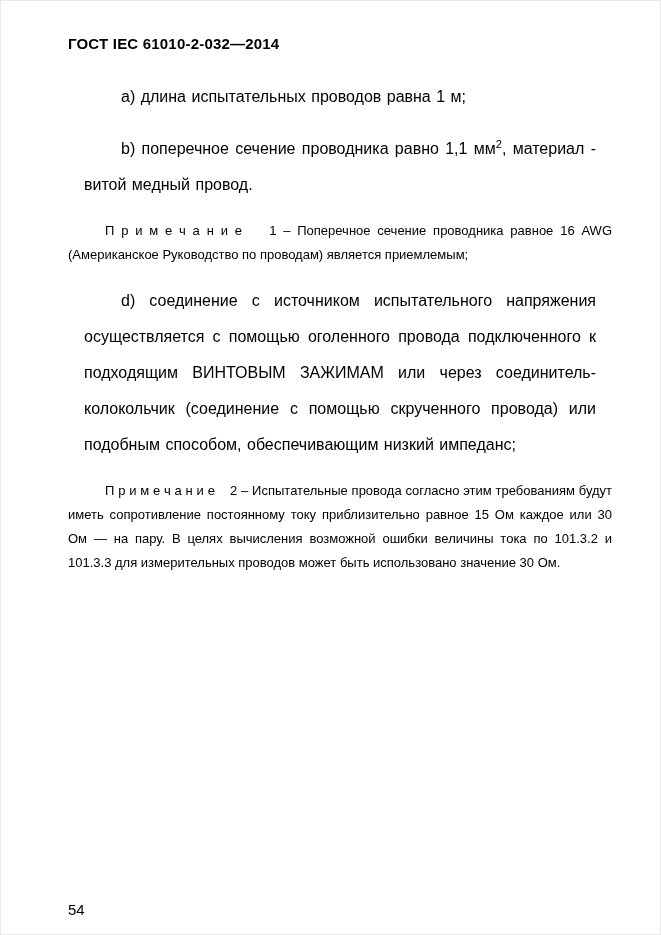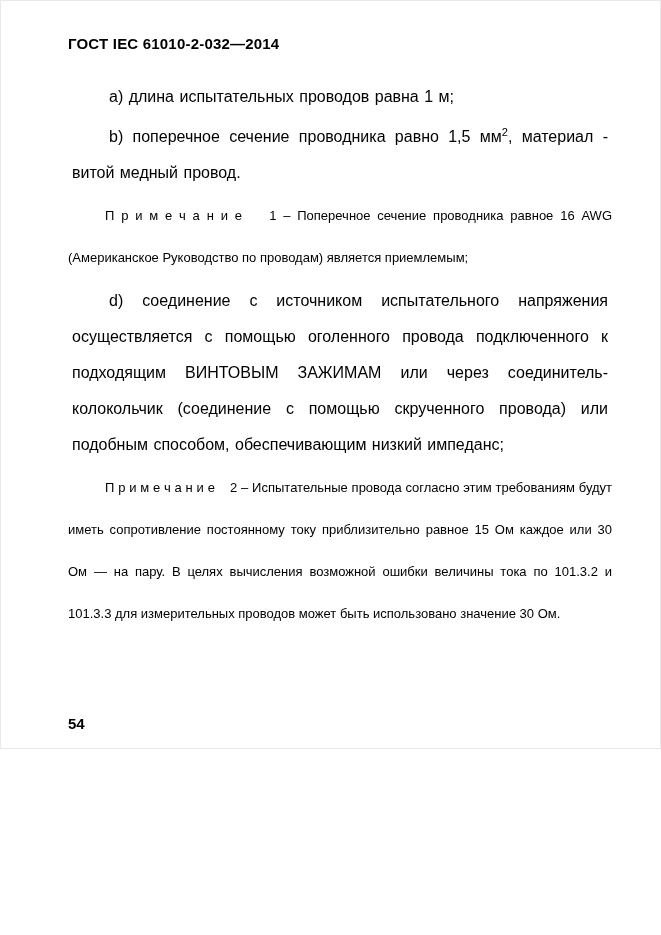--- a/index.html
+++ b/index.html
@@ -3,80 +3,80 @@
   <meta charset="utf-8">
   <style>
     html, body {
       margin: 0;
       padding: 0;
       background: #ffffff;
     }
     .page {
       position: relative;
       width: 661px;
-      height: 749px;
+      height: 935px;
       box-sizing: border-box;
       background: #ffffff;
       border: 1px solid #e9e9e9;
       padding: 34px 48px 0 67px;
       font-family: "Liberation Sans", sans-serif;
       color: #000000;
       overflow: hidden;
     }
     .doc-header {
       font-size: 15px;
       font-weight: bold;
       line-height: 18px;
       margin: 0 0 26px 0;
       letter-spacing: 0.2px;
     }
     .para {
-      margin: 4px;
+      margin: 16px;
       font-size: 16px;
       line-height: 36px;
       text-align: justify;
       text-indent: 37px;
       word-spacing: 1px;
     }
     .note {
       margin: 2px 0 2px 0;
       font-size: 13px;
-      line-height: 42px;
+      line-height: 24px;
       text-align: justify;
       text-indent: 37px;
     }
     .closing {
       margin-top: 4px;
     }
     .term-large {
       font-size: 18.5px;
     }
     sup.sup2 {
       font-size: 11px;
       line-height: 0;
       vertical-align: super;
     }
     .page-number {
       position: absolute;
       left: 67px;
       bottom: 16px;
       font-size: 15px;
-      font-weight: bold;
+      font-weight: normal;
     }
   </style>
 </head>
 <body>
 
 <div class="page">
 
   <div class="doc-header">ГОСТ IEC 61010-2-032—2014</div>
 
   <p class="para">a) длина испытательных проводов равна 1 м;</p>
 
-  <p class="para"><span>b) поперечное сечение проводника равно 1,5 мм</span><sup class="sup2">2</sup><span>, материал - витой медный провод.</span></p>
+  <p class="para"><span>b) поперечное сечение проводника равно 1,1 мм</span><sup class="sup2">2</sup><span>, материал - витой медный провод.</span></p>
 
   <p class="note">П&nbsp;р&nbsp;и&nbsp;м&nbsp;е&nbsp;ч&nbsp;а&nbsp;н&nbsp;и&nbsp;е&nbsp;&nbsp;&nbsp;&nbsp;1 – Поперечное сечение проводника равное 16 AWG (Американское Руководство по проводам) является приемлемым;</p>
 
 
   <p class="para">d) соединение с источником испытательного напряжения осуществляется с помощью оголенного провода подключенного к подходящим ВИНТОВЫМ ЗАЖИМАМ или через соединитель-колокольчик (соединение с помощью скрученного провода) или подобным способом, обеспечивающим низкий импеданс;</p>
 
 
   <p class="note">П&nbsp;р&nbsp;и&nbsp;м&nbsp;е&nbsp;ч&nbsp;а&nbsp;н&nbsp;и&nbsp;е&nbsp;&nbsp;&nbsp;&nbsp;2 – Испытательные провода согласно этим требованиям будут иметь сопротивление постоянному току приблизительно равное 15 Ом каждое или 30 Ом — на пару. В целях вычисления возможной ошибки величины тока по 101.3.2 и 101.3.3 для измерительных проводов может быть использовано значение 30 Ом.</p>
 
 

